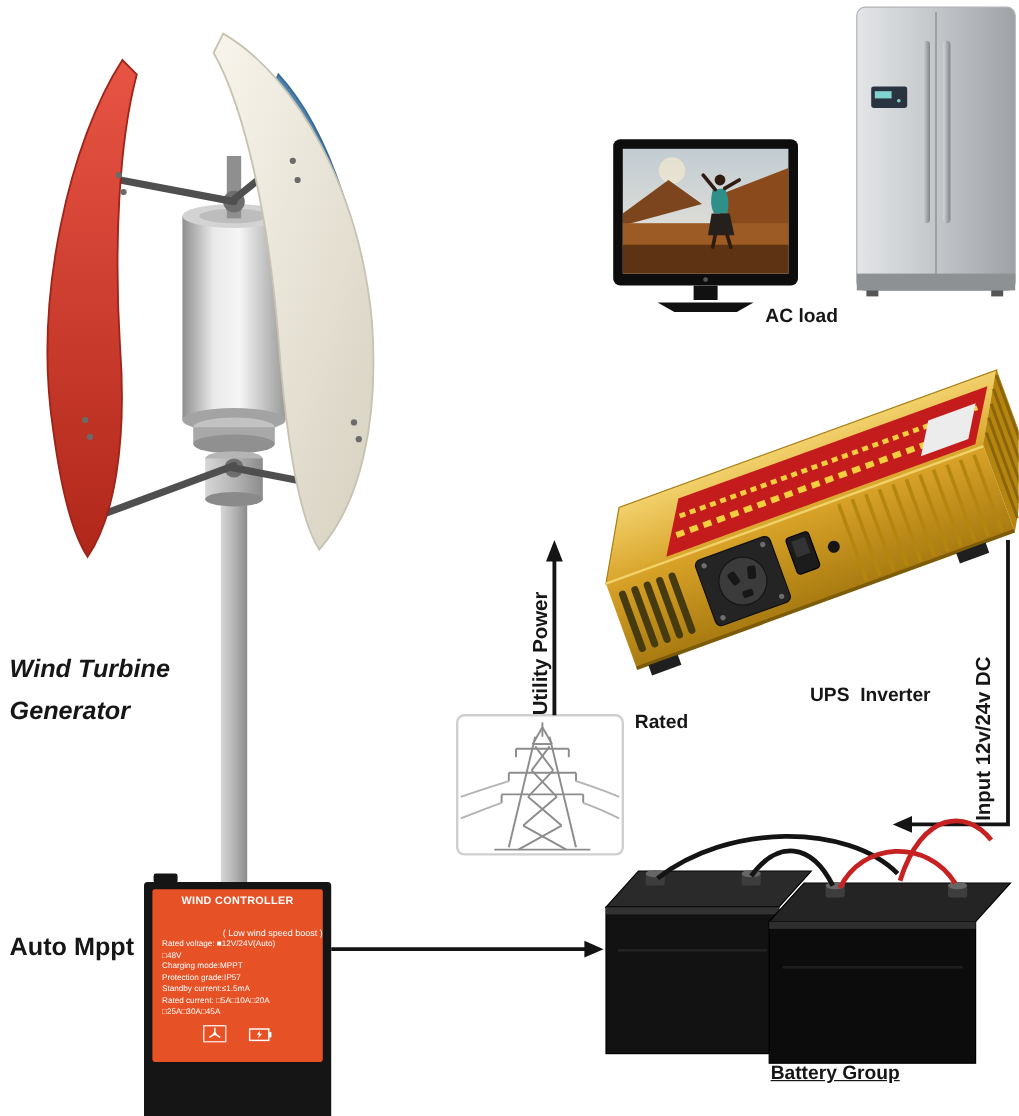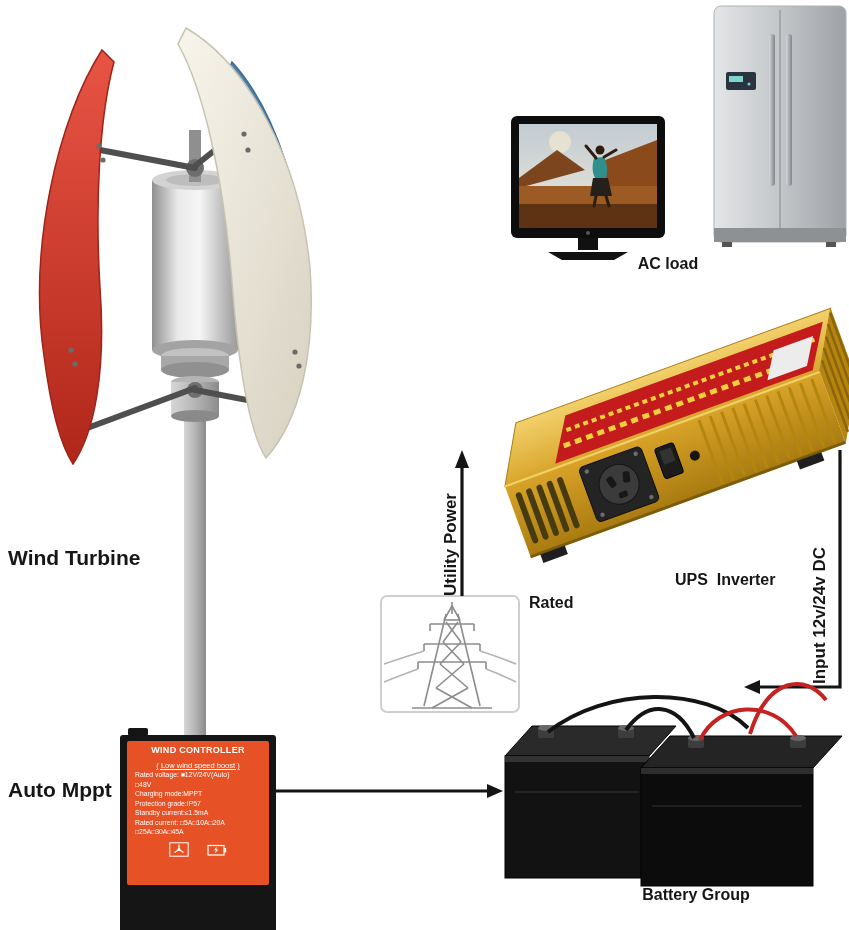--- a/index.html
+++ b/index.html
@@ -11,21 +11,21 @@
   .vert{transform:rotate(-90deg);transform-origin:0 0;white-space:nowrap;font-size:17px;}
   .pre{white-space:pre;}
   .center{text-align:center;}
 
   
   .controller{position:absolute;left:120px;top:735px;width:156px;height:240px;z-index:5;}
   .ctrl-plate{position:absolute;inset:0;background:#151515;border-radius:3px;}
   .ctrl-tab{position:absolute;width:20px;height:8px;background:#151515;border-radius:2px;}
   .ctrl-panel{position:absolute;left:7px;top:6px;right:7px;height:140px;background:#e65126;border-radius:2px;padding-top:4px;overflow:hidden;}
   .ctrl-title{font-size:9px;font-weight:700;color:#fff;text-align:center;letter-spacing:.3px;}
-  .ctrl-subtitle{font-size:7.5px;color:#fff;text-align:center;margin-top:6px;text-decoration:underline;}
+  .ctrl-subtitle{font-size:7.5px;color:#fff;text-align:right;margin-top:18px;}
   .ctrl-line{font-size:6.8px;line-height:9.5px;color:#fff;margin-left:8px;}
   .ctrl-icons{display:flex;justify-content:center;gap:18px;margin-top:5px;}
   .ctrl-term{position:absolute;left:24px;right:24px;bottom:16px;height:16px;background:#2f9e44;border:1px solid #0c3f16;border-radius:2px;display:flex;align-items:center;justify-content:space-around;padding:0 3px;}
   .ctrl-term span{display:block;width:10px;height:9px;background:#103b18;border-radius:1px;}
   .ctrl-wires{position:absolute;left:30px;bottom:-1px;display:flex;gap:12px;}
   .ctrl-wires i{display:block;width:5px;height:13px;border-radius:2px;}
 </style>
 </head>
 <body>
 
@@ -333,33 +333,34 @@
     <div class="ctrl-wires">
       <i style="background:#c62222"></i>
         <i style="background:#111"></i>
         <i style="background:#e8c23a"></i>
       <i style="background:#2e7d32"></i>
         <i style="background:#2456a0"></i>
         <i style="background:#c62222"></i>
     </div>
   </div>
 
-  <div class="lbl lbl-main" style="left:8px;top:540px;">
+  <div class="lbl lbl-main" style="left:8px;top:540px;font-style:italic;">
     <div>Wind Turbine</div>
+    <div>Generator</div>
   </div>
 
   <div class="lbl lbl-main" style="left:8px;top:772px;">
     <div>Auto Mppt</div>
   </div>
 
   <div class="lbl lbl-mid center" style="left:613px;top:255px;width:110px;">AC load</div>
 
   <div class="lbl lbl-mid pre" style="left:628px;top:571px;margin-left:47px;">UPS  Inverter</div>
 
   <div class="lbl lbl-mid" style="left:529px;top:594px;">Rated</div>
 
-  <div class="lbl lbl-mid center" style="left:606px;top:886px;width:180px;">Battery Group</div>
+  <div class="lbl lbl-mid center" style="left:606px;top:886px;width:180px;text-decoration:underline;">Battery Group</div>
 
   <div class="lbl vert" style="left:441px;top:596px;">Utility Power</div>
 
   <div class="lbl vert" style="left:810px;top:684px;">Input 12v/24v DC</div>
 
 </div>
 
 </body></html>

